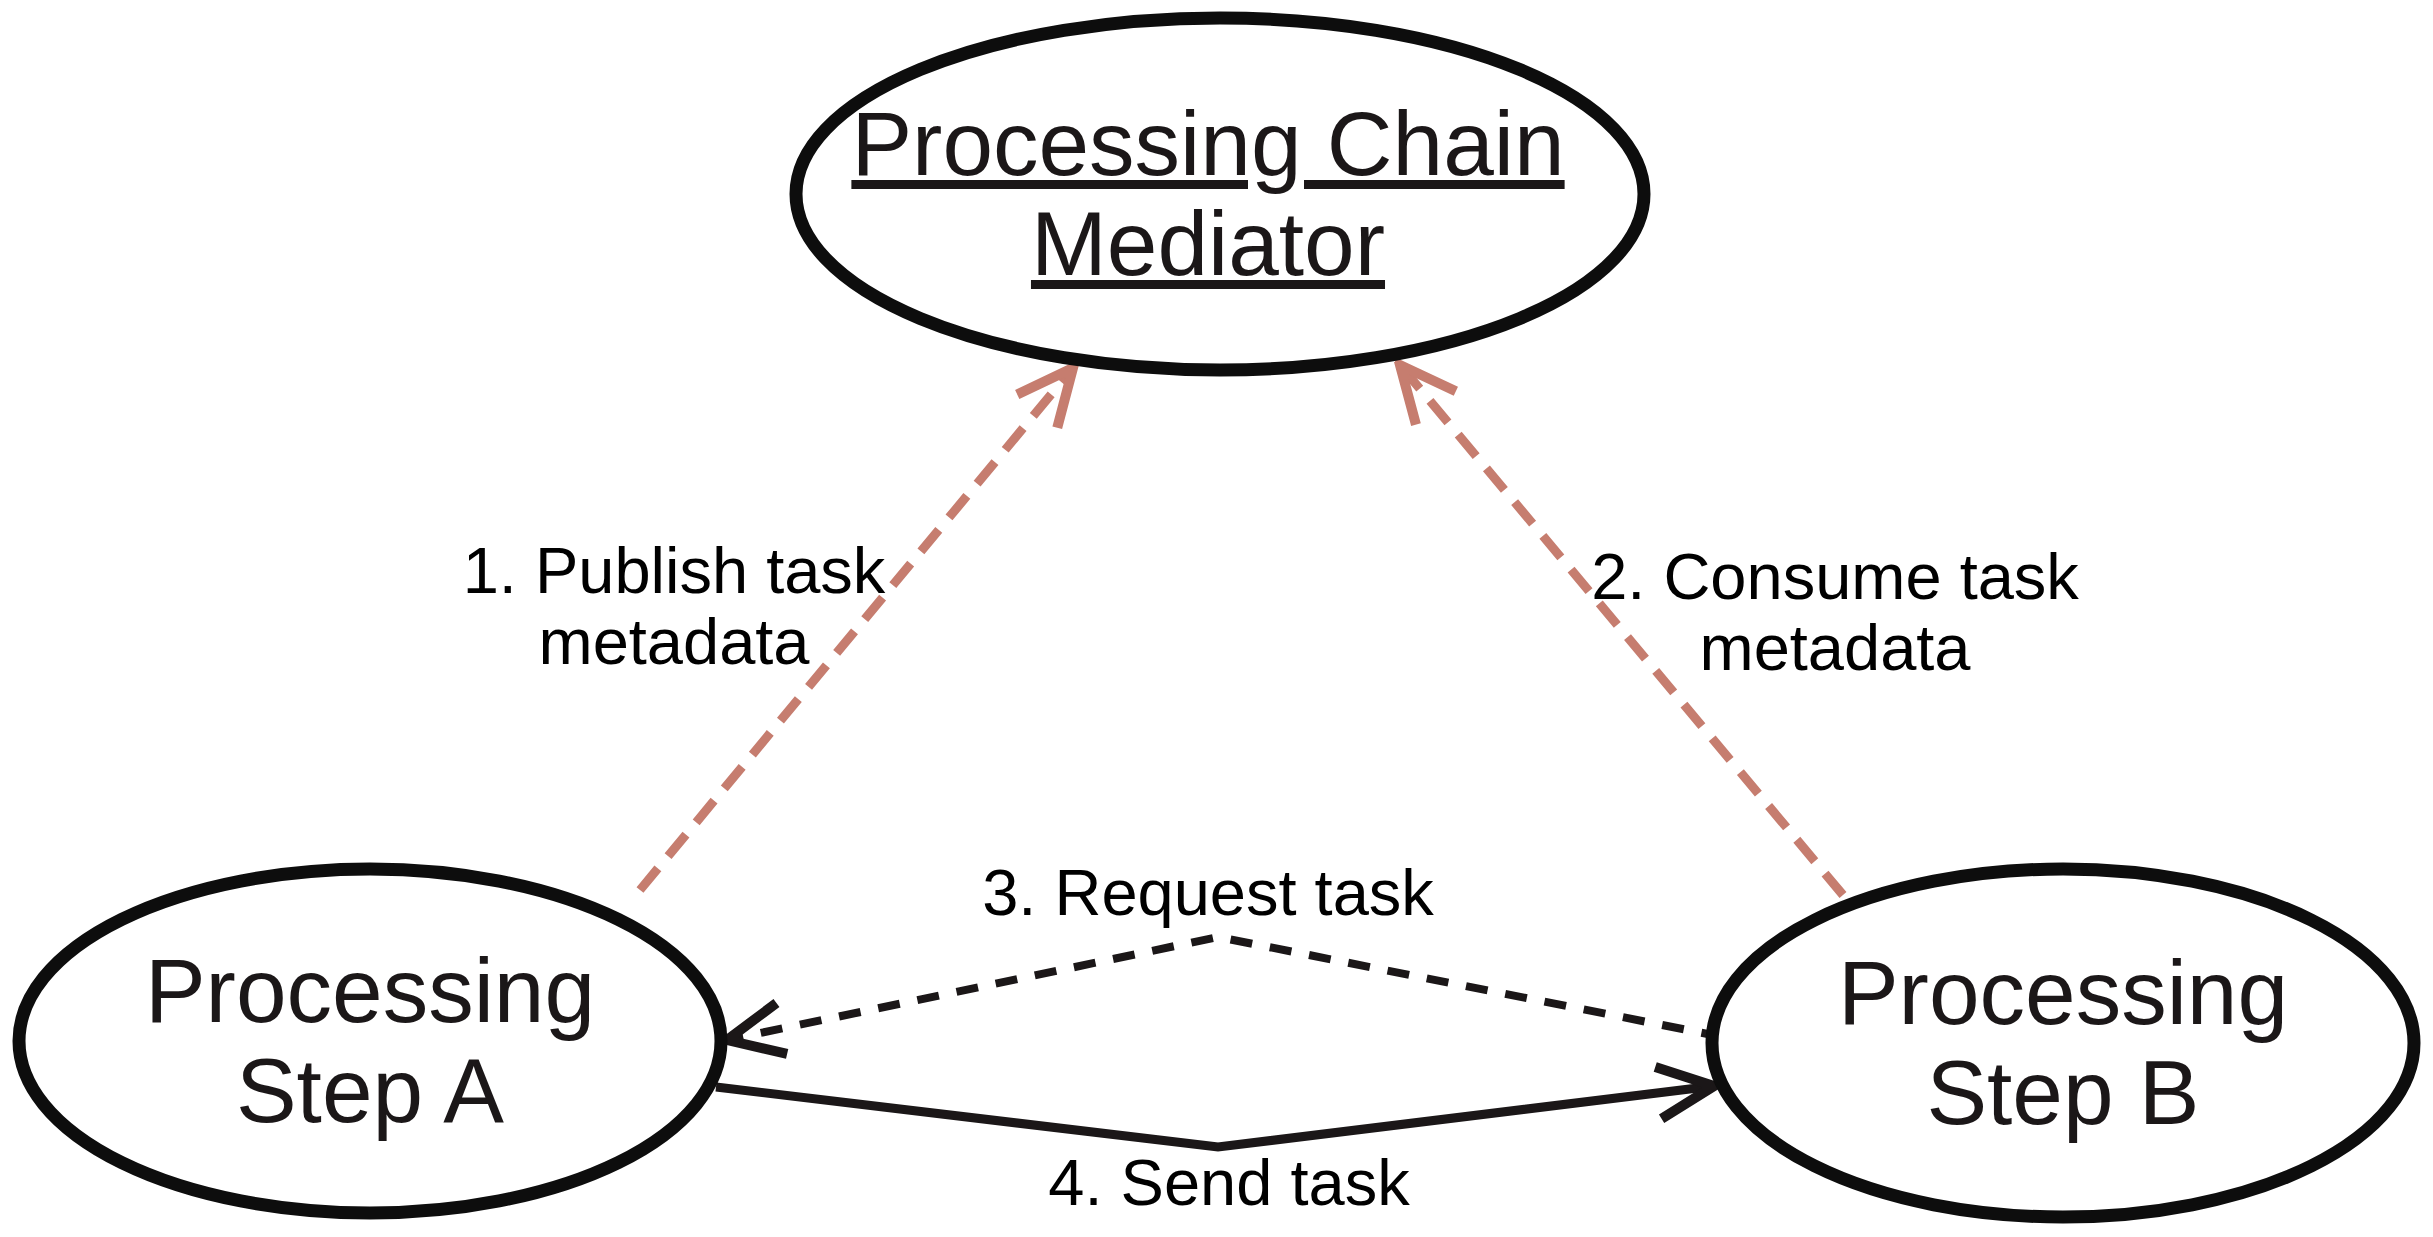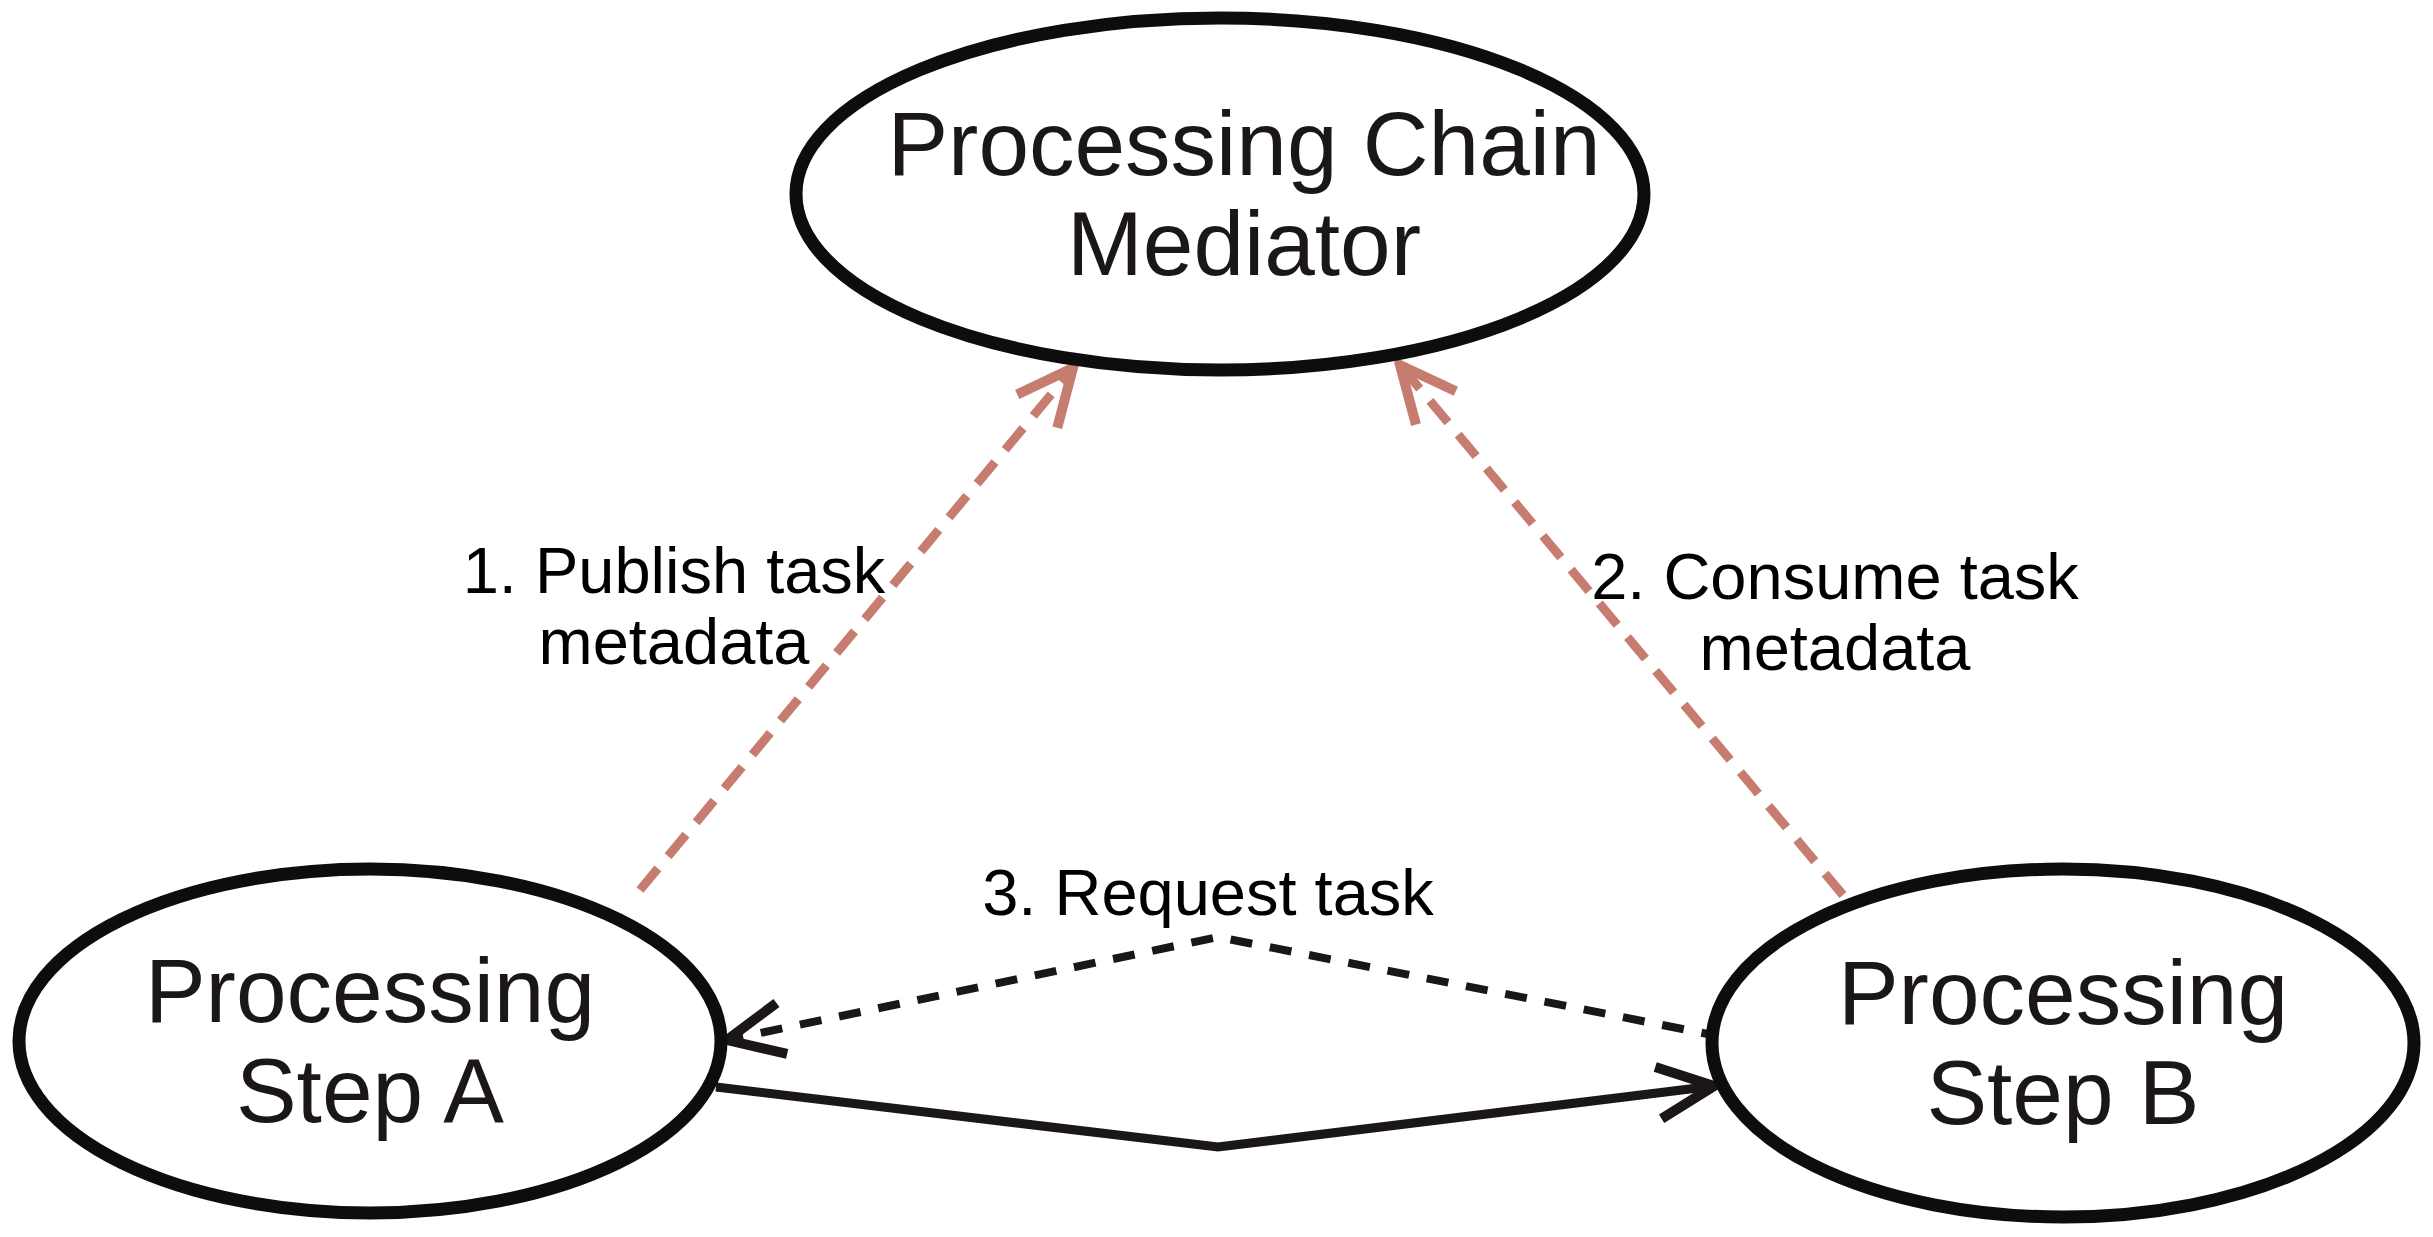--- a/index.html
+++ b/index.html
@@ -62,31 +62,32 @@
     <path d="M 640 890 L 1073 368" fill="none" stroke="#c67d6f" stroke-width="9" stroke-dasharray="28 16" marker-end="url(#head-red)"></path>
     <path d="M 1843 895 L 1400 365" fill="none" stroke="#c67d6f" stroke-width="9" stroke-dasharray="28 16" marker-end="url(#head-red)"></path>
     <path d="M 1723 1037 L 1218 937 L 727 1040" fill="none" stroke="#1b1718" stroke-width="8" stroke-dasharray="22 18" marker-end="url(#head-black)"></path>
     <path d="M 716 1087 L 1218 1147 L 1714 1086" fill="none" stroke="#1b1718" stroke-width="9" marker-end="url(#head-black)"></path>
 
     <ellipse cx="1220" cy="194" rx="424" ry="176" fill="#ffffff" stroke="#0d0d0d" stroke-width="13"></ellipse>
     <ellipse cx="370" cy="1041" rx="351" ry="172" fill="#ffffff" stroke="#0d0d0d" stroke-width="13"></ellipse>
     <ellipse cx="2063" cy="1043" rx="351" ry="174" fill="#ffffff" stroke="#0d0d0d" stroke-width="13"></ellipse>
   </svg>
 
-  <div class="node-label" style="left:820px; top:18px; width:848px; height:352px;">Processing Chain
+  <div class="node-label" style="left:784px; top:18px; width:848px; height:352px;text-decoration:underline;">Processing Chain
 Mediator</div>
 
   <div class="node-label" style="left:19px; top:869px; width:702px; height:344px;">Processing
 Step A</div>
 
   <div class="node-label" style="left:1712px; top:869px; width:702px; height:348px;">Processing
 Step B</div>
 
   <div class="edge-label" style="left:374px; top:536px;">1. Publish task
 metadata</div>
 
   <div class="edge-label" style="left:1535px; top:542px;">2. Consume task
 metadata</div>
 
   <div class="edge-label" style="left:908px; top:858px;text-align:center;">3. Request task</div>
 
+  <div class="edge-label" style="left:929px; top:1148px;">4. Send task</div>
 
 </div>
 
 </body></html>

